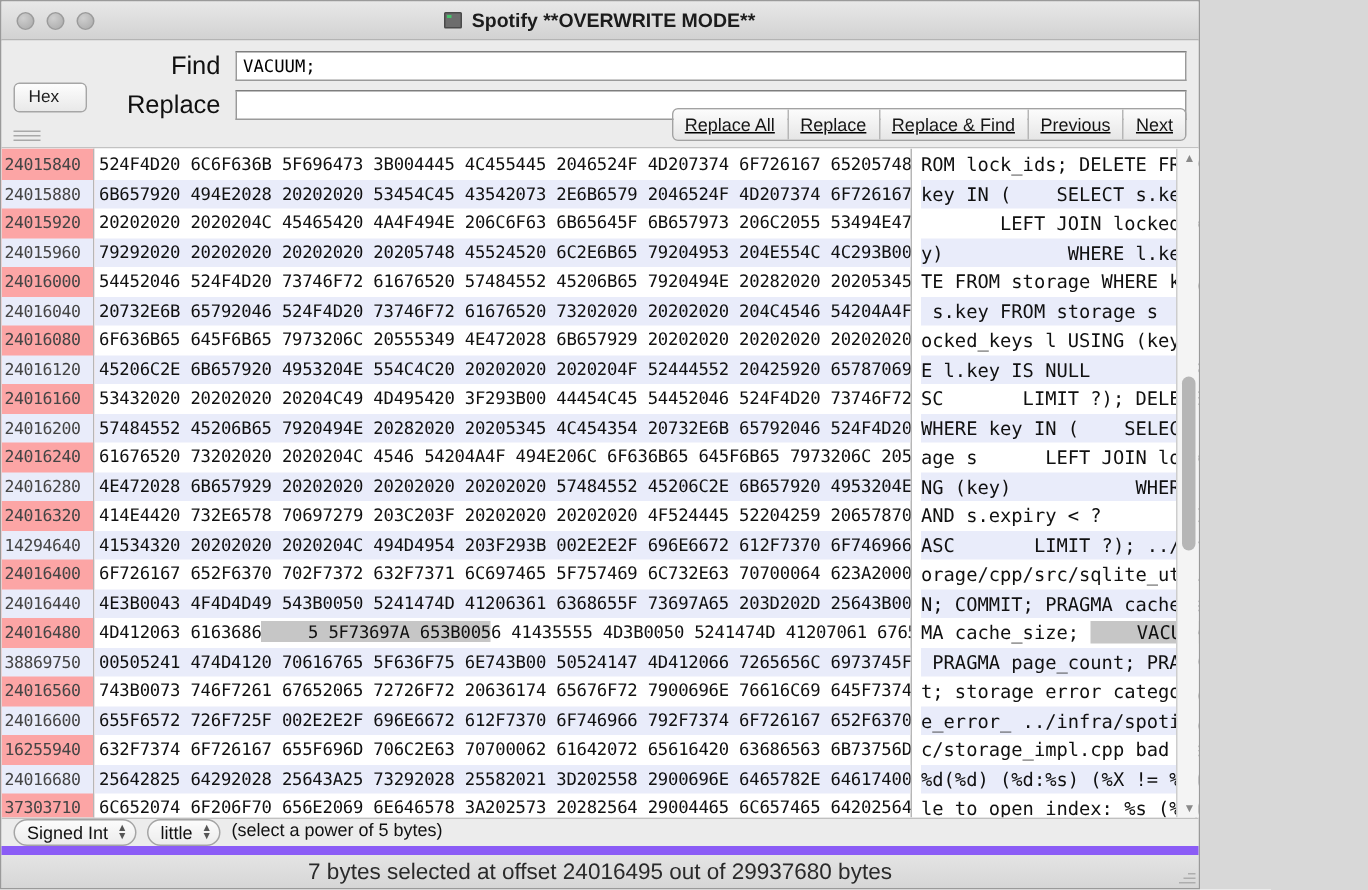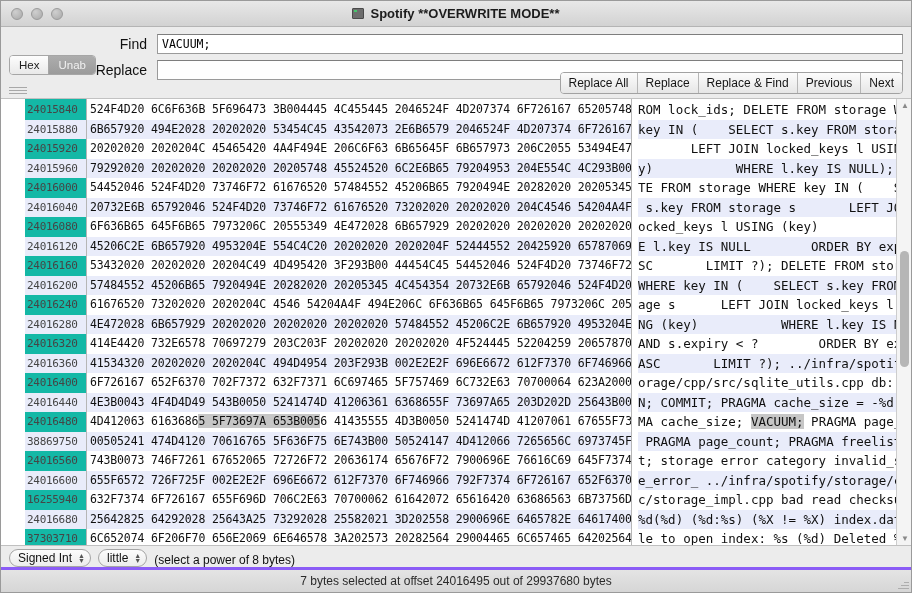--- a/index.html
+++ b/index.html
@@ -4,21 +4,21 @@
 <style>
   * { box-sizing: border-box; margin:0; padding:0; }
   html,body { width:912px; height:593px; overflow:hidden; }
   body {
     font-family: "Liberation Sans", sans-serif;
     font-size: 12px;
     background:#d8d8d8;
     -webkit-font-smoothing: antialiased;
   }
   .window {
-    width:912px; height:593px;
+    width:800px; height:593px;
     display:flex; flex-direction:column;
     background:#ececec;
     border:1px solid #9a9a9a;
     position:relative;
   }
   
   .titlebar {
     height:26px; flex:0 0 26px;
     background:linear-gradient(#e8e8e8,#d2d2d2);
     border-bottom:1px solid #b4b4b4;
@@ -51,105 +51,106 @@
     background:#ececec;
     border-bottom:1px solid #c2c2c2;
     position:relative;
     padding:6px 8px 0 8px;
   }
   .seg {
     position:absolute; left:8px; top:28px;
     display:flex; height:20px;
     border:1px solid #a6a6a6; border-radius:4px; overflow:hidden;
     background:#fff;
+    flex-direction:column;
   }
   .seg div {
     padding:0 9px; line-height:18px; font-size:11.5px;
     background:linear-gradient(#fdfdfd,#e9e9e9); color:#202020;
   }
   .seg div.sel { background:linear-gradient(#adadad,#9b9b9b); color:#f0f0f0; }
   .seg div + div { border-left:1px solid #a6a6a6; }
 
   .row { display:flex; align-items:center; height:22px; margin-bottom:4px; }
   .row .lbl { width:148px; text-align:right; padding-right:10px;
-              font-size:14px; color:#101010; }
+              font-size:17px; color:#101010; }
   .row input {
     flex:1; height:20px; border:1px solid #9a9a9a; border-top-color:#7e7e7e;
     background:#fff; font-family:"DejaVu Sans Mono", monospace;
     font-size:11.5px; padding:1px 4px; color:#000; outline:none;
   }
   .btnrow {
     position:absolute; right:8px; top:45px;
-    display:flex; border:1px solid #a2a2a2; border-radius:4px; overflow:hidden;
+    display:flex; border:1px solid #a2a2a2; border-radius:4px; overflow:hidden;text-decoration:underline;
   }
   .btnrow button {
     font-family:"Liberation Sans", sans-serif;
     font-size:12px; height:20px; padding:0 8px;
     background:linear-gradient(#fcfcfc,#e6e6e6); border:none; color:#151515;
     cursor:default;
   }
   .btnrow button + button { border-left:1px solid #b6b6b6; }
 
   .grip { position:absolute; left:8px; bottom:2px; width:18px; }
   .grip i { display:block; height:1px; background:#a8a8a8; margin-bottom:2px; }
 
   
   .hexwrap { flex:1 1 auto; display:flex; overflow:hidden;
              background:#fff; border-bottom:1px solid #c0c0c0; position:relative; }
   .gutter {
-    flex:0 0 62px; background:#14b8a6; border-right:1px solid #b6b6b6;
+    flex:0 0 62px; background:#fca5a5; border-right:1px solid #b6b6b6;
     font-family:"DejaVu Sans Mono", monospace; font-size:11px;
-    padding-top:1px; overflow:hidden;margin-left:24px;
+    padding-top:1px; overflow:hidden;
   }
   .gutter div { height:19.5px; line-height:19.5px; text-align:left;
                 padding-left:2px; color:#454545; letter-spacing:-0.3px;}
   .hexcol {
     flex:0 0 545px; overflow:hidden; background:#fff;
     font-family:"DejaVu Sans Mono", monospace; font-size:11.5px;
     padding-top:1px; border-right:1px solid #b6b6b6;
   }
   .hexcol div { height:19.5px; line-height:19.5px; white-space:pre;
                 color:#101010; padding-left:3px; letter-spacing:-0.15px;}
   .asciicol {
     flex:1 1 auto; overflow:hidden; background:#fff;
     font-family:"DejaVu Sans Mono", monospace; font-size:12.5px;
     padding-top:1px; padding-left:6px;
   }
   .asciicol div { height:19.5px; line-height:19.5px; white-space:pre;
                   color:#101010; letter-spacing:0px; }
   .odd { background:#e9ecfa; }
-  .selbyte { background:#c6c6c6; }
+  .selbyte { background:#c6c6c6;padding-left:31px; }
   .vscroll {
     position:absolute; right:0; top:0; bottom:0; width:15px;
     background:#f4f4f4; border-left:1px solid #cdcdcd;
   }
   .vthumb {
     position:absolute; left:3px; width:9px; top:34%; height:26%;
     background:#b6b6b6; border-radius:5px;
   }
   .vscroll .arr { position:absolute; left:4px; font-size:8px; color:#8a8a8a; }
 
   
   .databar {
-    flex:0 0 24px; display:flex; align-items:flex-end; gap:7px;
-    padding:0 8px; background:#ececec; border-bottom:3px solid #8b5cf6;
+    flex:0 0 24px; display:flex; align-items:flex-start; gap:7px;
+    padding:0 8px; background:#ececec; border-bottom:6px solid #8b5cf6;
   }
   .popup {
     display:flex; align-items:center; gap:6px; height:18px;
     border:1px solid #a5a5a5; border-radius:9px;
     background:linear-gradient(#fcfcfc,#ececec); padding:0 5px 0 8px;
     font-size:12px; color:#111;
   }
   .popup .chev { display:flex; flex-direction:column; line-height:5px;
                  font-size:7px; color:#555; }
   .hintxt { font-size:12px; color:#111; }
   .statusbar {
     flex:0 0 22px; display:flex; align-items:center; justify-content:center;
     background:linear-gradient(#e4e4e4,#d6d6d6);
-    font-size:12px; color:#2a2a2a;text-align:center;
+    font-size:15px; color:#2a2a2a;text-align:center;
   }
   .corner{ position:absolute; right:2px; bottom:2px; width:12px; height:12px;}
   .corner i{ position:absolute; right:0; background:#adadad; height:1px;}
 </style>
 </head>
 <body>
 
 <div class="window">
 
   <div class="titlebar">
@@ -204,21 +205,21 @@
         <div class=" odd">24015960</div>
         <div class="">24016000</div>
         <div class=" odd">24016040</div>
         <div class="">24016080</div>
         <div class=" odd">24016120</div>
         <div class="">24016160</div>
         <div class=" odd">24016200</div>
         <div class="">24016240</div>
         <div class=" odd">24016280</div>
         <div class="">24016320</div>
-        <div class=" odd">24016360</div>
+        <div class=" odd">14294640</div>
         <div class="">24016400</div>
         <div class=" odd">24016440</div>
         <div class="">24016480</div>
         <div class=" odd">38869750</div>
         <div class="">24016560</div>
         <div class=" odd">24016600</div>
         <div class="">16255940</div>
         <div class=" odd">24016680</div>
         <div class="">37303710</div>
       </div>
@@ -287,21 +288,21 @@
           <span>▼</span>
         </span>
     </div>
     <div class="popup">
       <span>little</span>
       <span class="chev">
           <span>▲</span>
           <span>▼</span>
         </span>
     </div>
-    <div class="hintxt">(select a power of 8 bytes)</div>
+    <div class="hintxt">(select a power of 5 bytes)</div>
   </div>
 
   <div class="statusbar">
     <span>7 bytes selected at offset 24016495 out of 29937680 bytes</span>
   </div>
 
   <div class="corner">
     <i style="bottom:1px;width:11px"></i>
       <i style="bottom:4px;width:8px"></i>
       <i style="bottom:7px;width:5px"></i>

